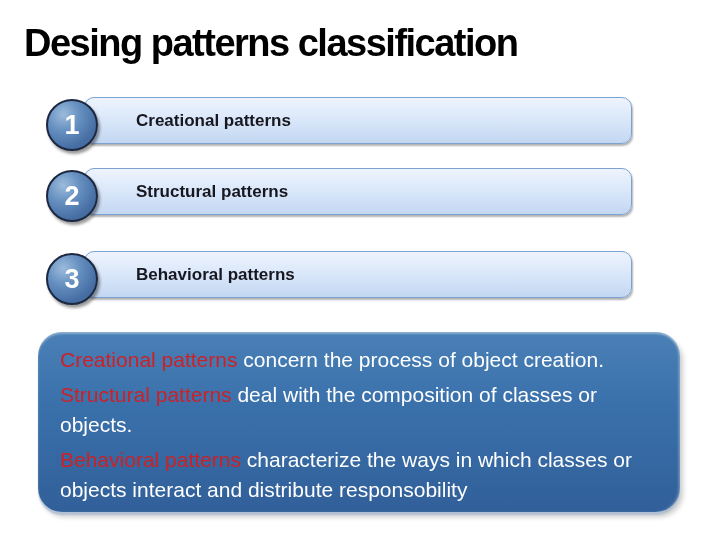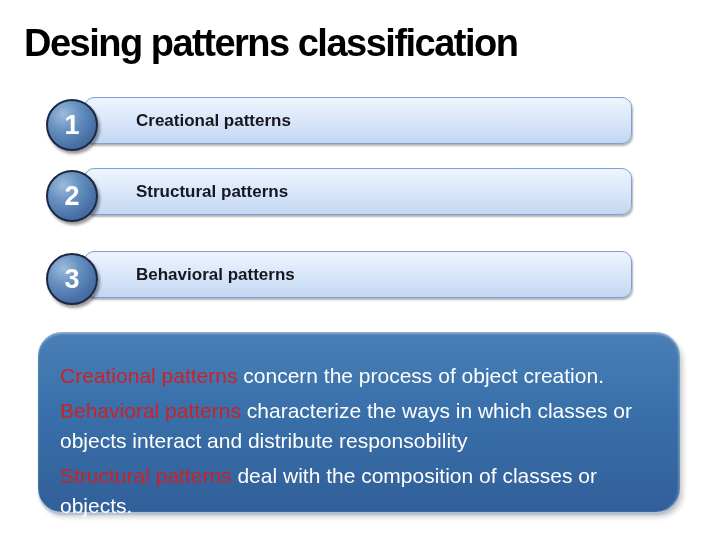--- a/index.html
+++ b/index.html
@@ -72,21 +72,21 @@
       0 3px 1px rgba(165,185,210,0.65),
       3px 5px 5px rgba(0,0,0,0.20);
     padding:13px 20px 0 22px;
   }
   .panel p{
     margin:5px 0 0 0;
     font-size:21px;
     line-height:30px;
     color:#ffffff;
   }
-  .panel p:first-child{margin-top:16px;}
+  .panel p:first-child{margin-top:0;}
   .term{color:#cc2127;}
 </style>
 </head>
 <body>
 
 <div class="slide">
 
   <div class="title">Desing patterns classification</div>
 
   <div class="row row-1">
@@ -105,17 +105,17 @@
 
   <div class="row row-3">
     <div class="bar">
       <span class="bar-label">Behavioral patterns</span>
     </div>
     <div class="badge">3</div>
   </div>
 
   <div class="panel">
     <p><span class="term">Creational patterns</span><span> concern the process of object creation.</span></p>
+    <p><span class="term">Structural patterns</span><span> deal with the composition of classes or objects.</span></p>
     <p><span class="term">Behavioral patterns</span><span> characterize the ways in which classes or objects interact and distribute responsobility</span></p>
-    <p><span class="term">Structural patterns</span><span> deal with the composition of classes or objects.</span></p>
   </div>
 
 </div>
 
 </body></html>

